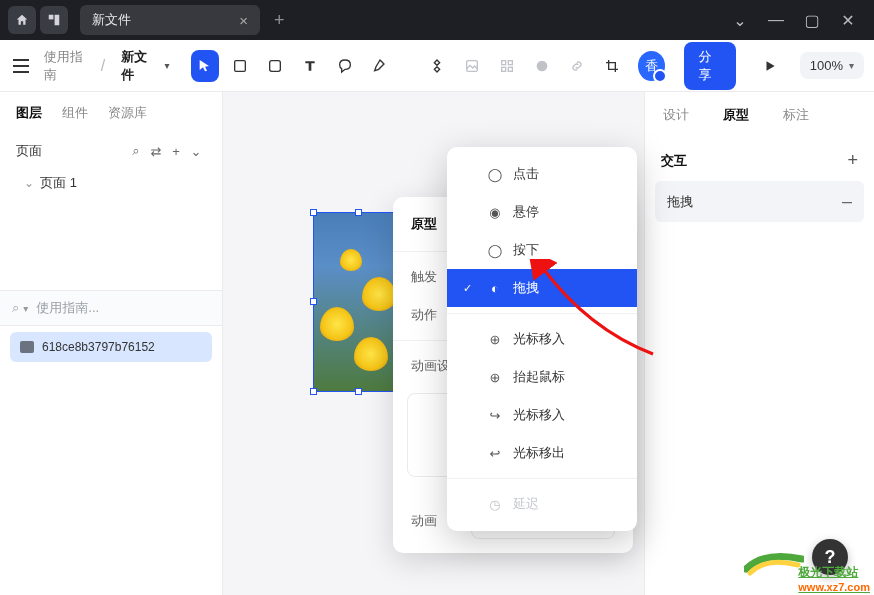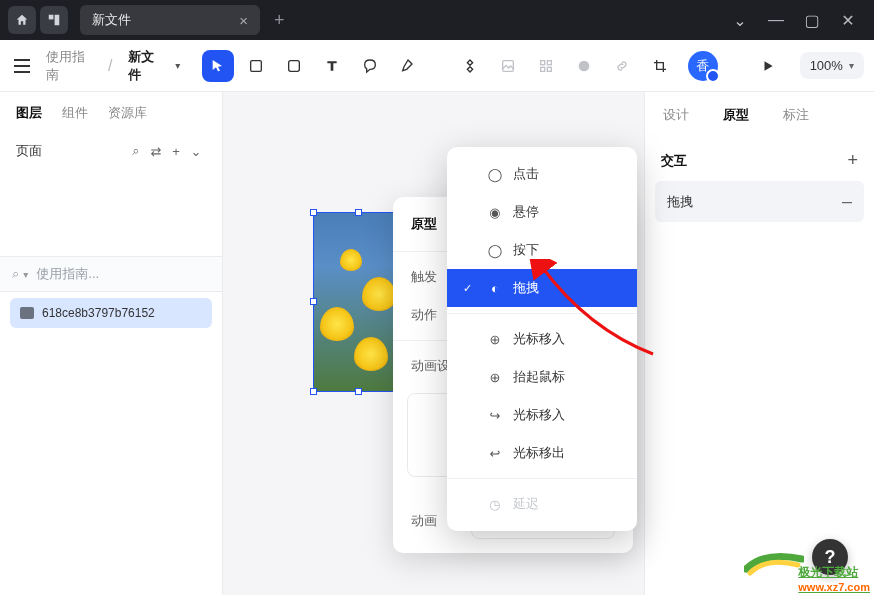--- a/index.html
+++ b/index.html
@@ -200,20 +200,21 @@
       </svg>
     </div>
   <div class="tool-btn">
       <svg width="16" height="16" viewBox="0 0 24 24" fill="none" stroke="currentColor" stroke-width="2">
         <path d="M7 3v14h14M3 7h14v14"></path>
       </svg>
     </div>
   <div class="tb-spacer"></div>
   <div class="avatar">香</div>
   <div style="width:8px"></div>
+  <div class="share-btn">分享</div>
   <div style="width:8px"></div>
   <div class="tool-btn">
       <svg width="14" height="14" viewBox="0 0 24 24" fill="currentColor">
         <path d="M6 4l14 8-14 8z"></path>
       </svg>
     </div>
   <div style="width:4px"></div>
   <div class="zoom">
       <span>100%</span>
       <span style="font-size:10px;color:#666">▾</span>
@@ -229,20 +230,23 @@
       <span>资源库</span>
     </div>
     <div class="pages-hdr">
       <span>页面</span>
       <span class="spacer"></span>
       <span class="ico">⌕</span>
       <span class="ico">⇄</span>
       <span class="ico">+</span>
       <span class="ico">⌄</span>
     </div>
+    <div class="page-item">
+        <span>页面 1</span>
+      </div>
     <div style="flex:0 0 90px"></div>
     <div class="search-bar">
       <span>⌕</span>
         <span style="font-size:10px;color:#999">▾</span>
       <span style="margin-left:4px">使用指南...</span>
     </div>
     <div class="layer-item">
       <span class="layer-ico"></span>
       <span>618ce8b3797b76152</span>
     </div>

